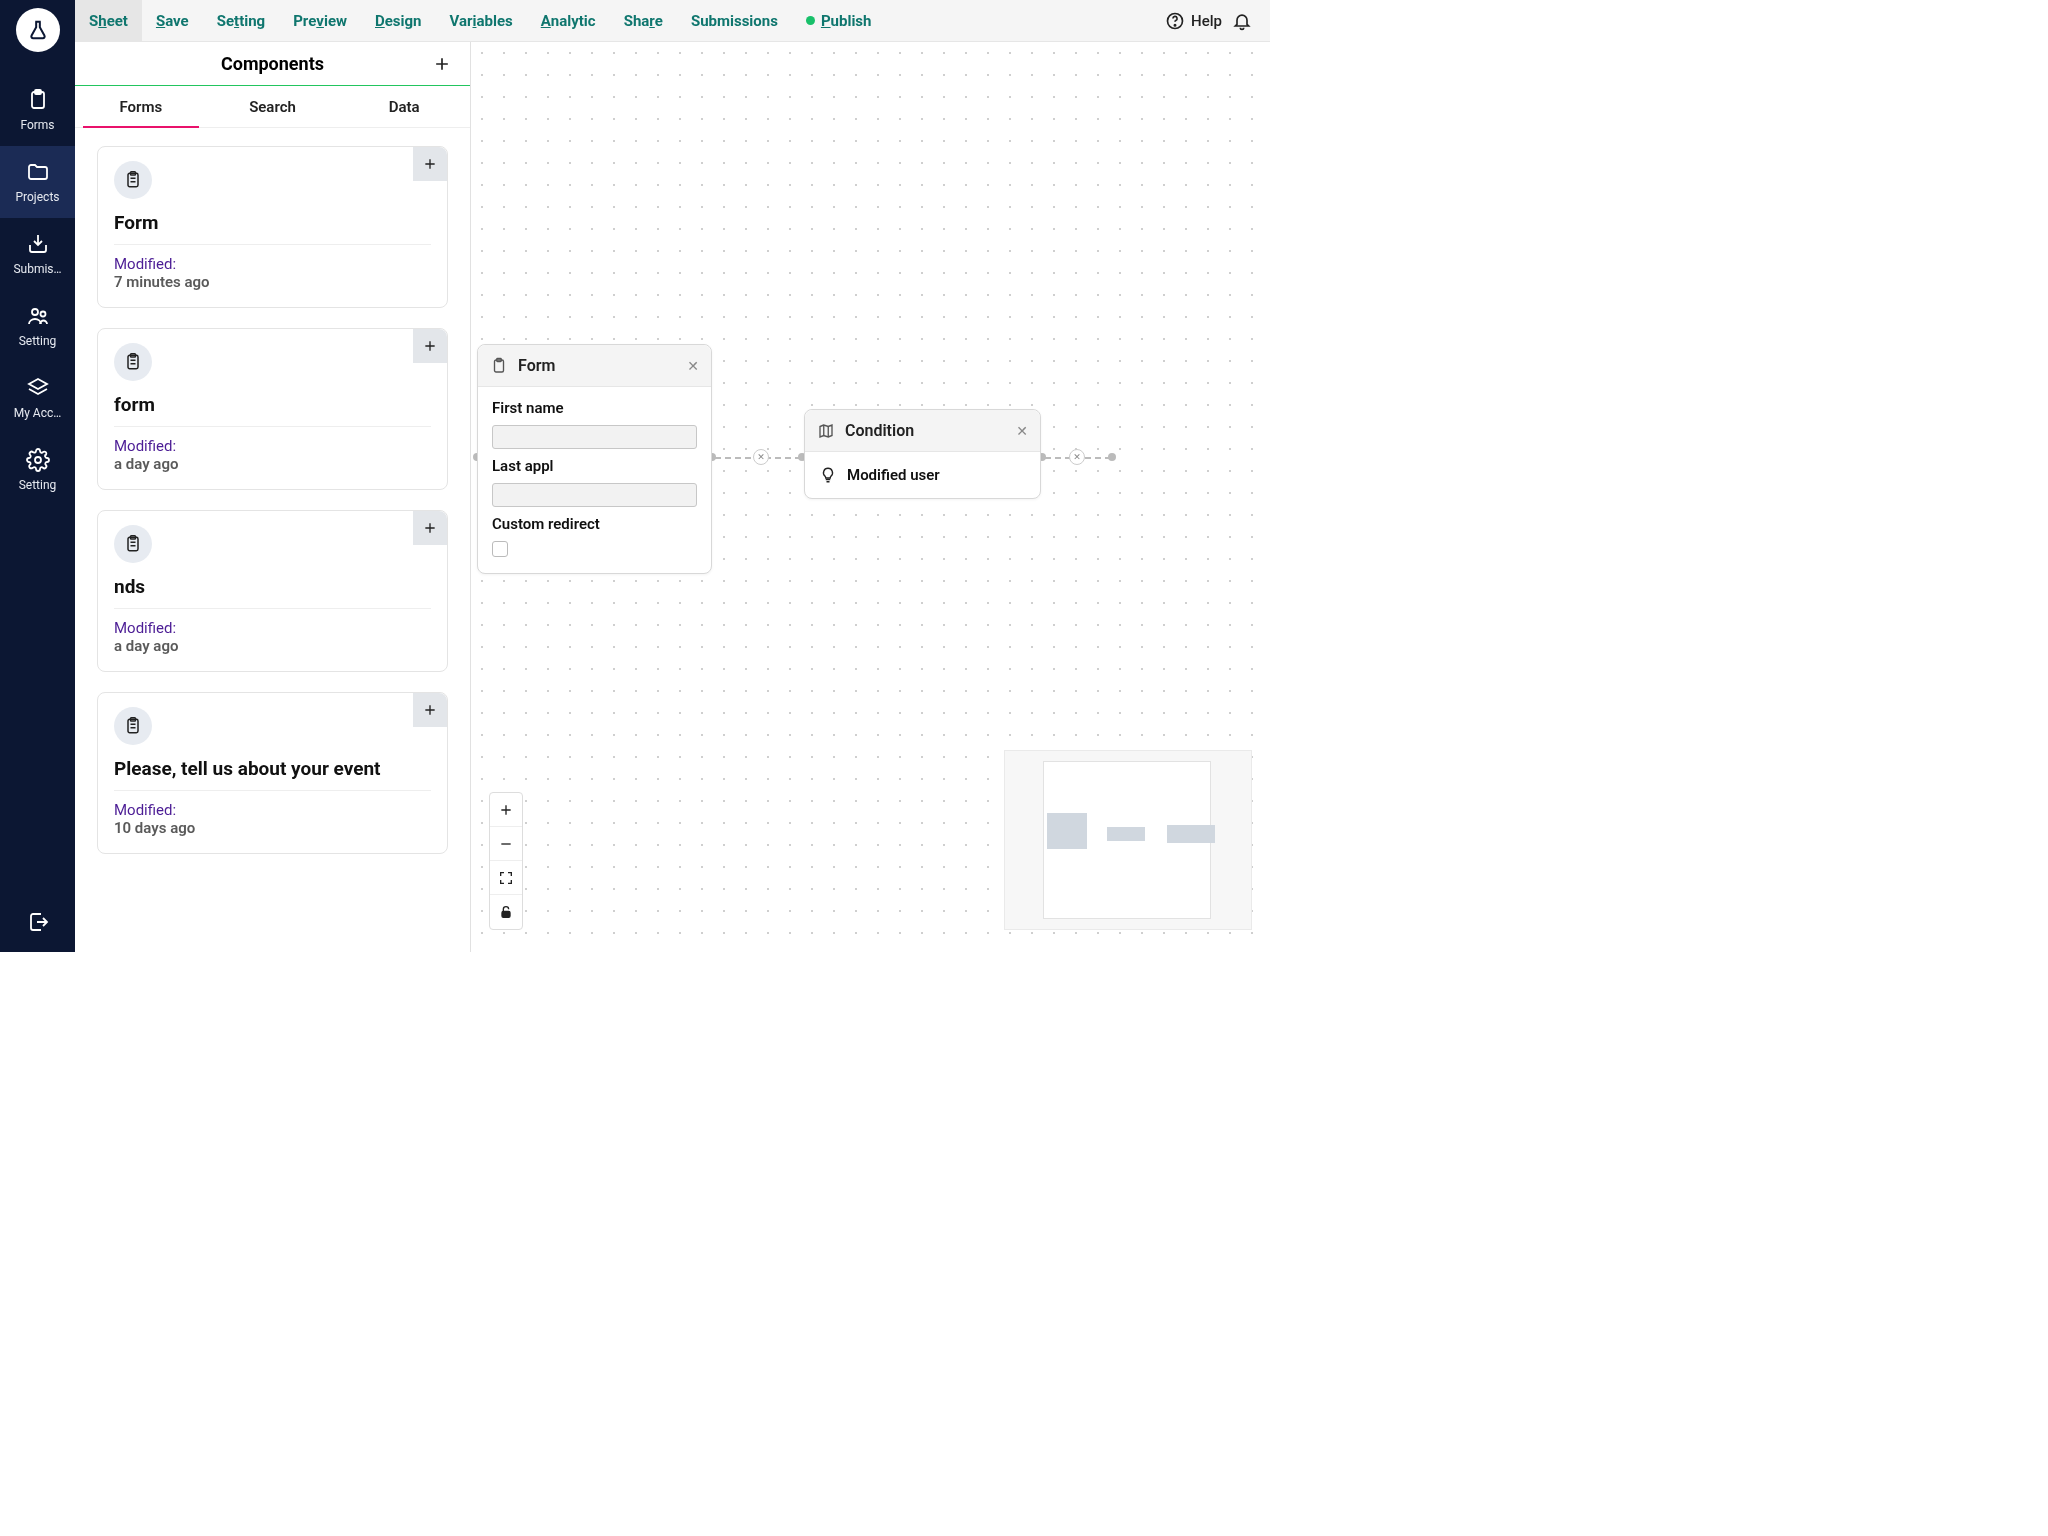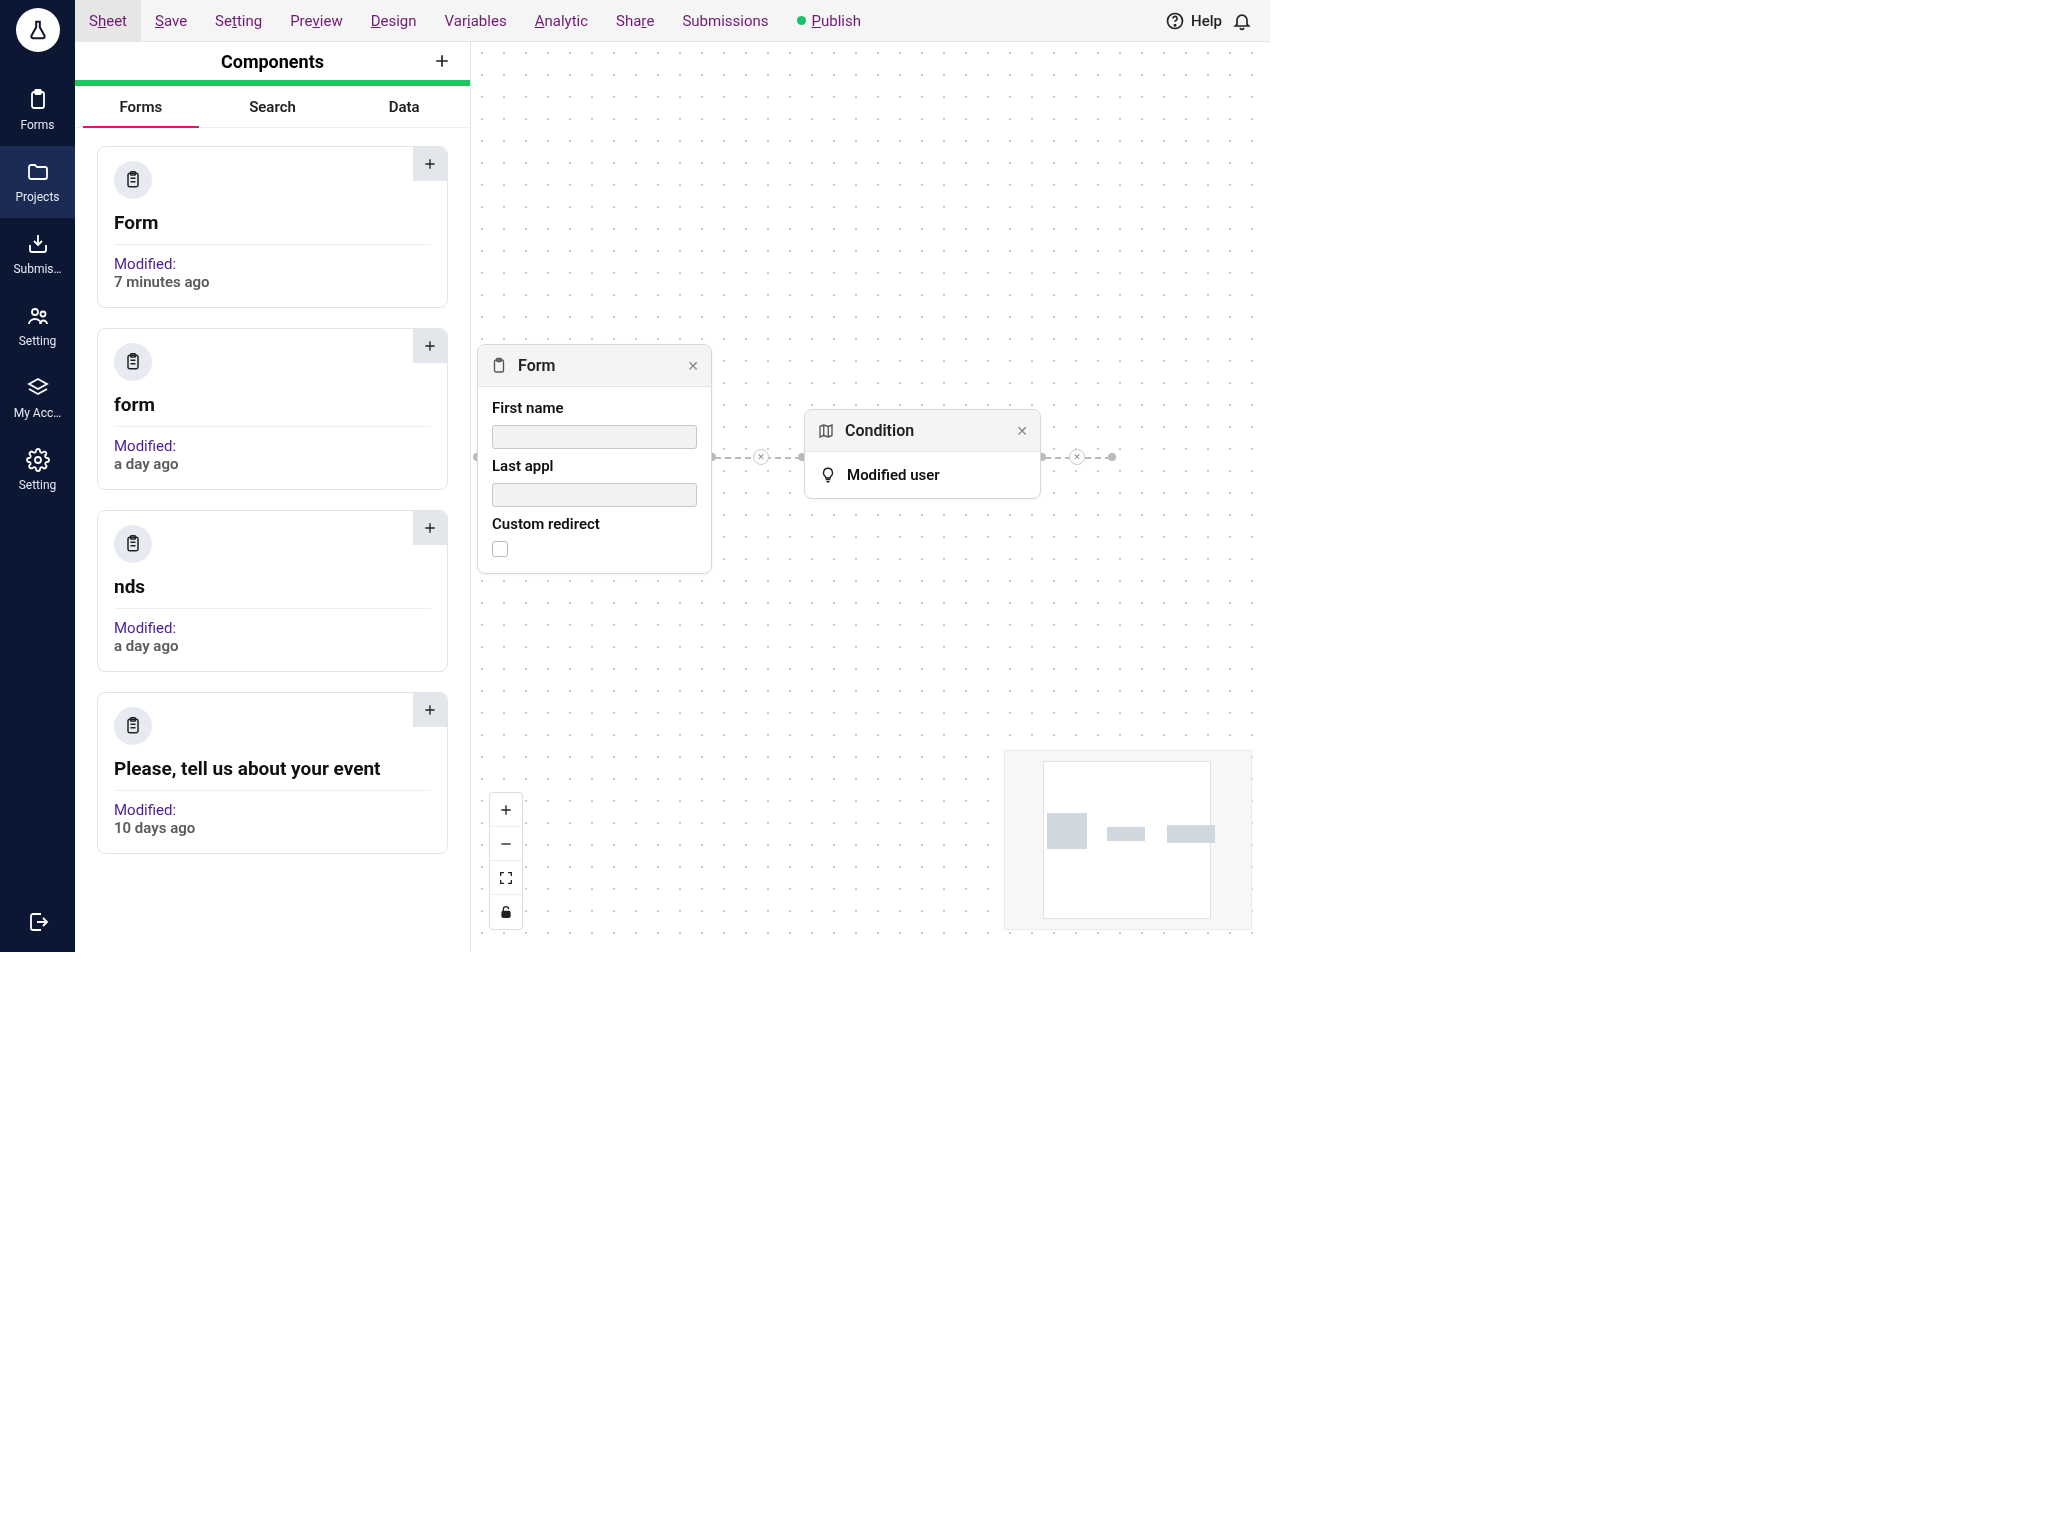--- a/index.html
+++ b/index.html
@@ -9,30 +9,30 @@
 .vnav { position: absolute; left: 0; top: 0; width: 75px; height: 100%; background: #0c1733; color: #fff; display: flex; flex-direction: column; align-items: center; padding-top: 8px; z-index: 50; }
 .vnav-logo { width: 44px; height: 44px; border-radius: 50%; background: #fff; color: #0c1733; display: flex; align-items: center; justify-content: center; margin-bottom: 22px; }
 .vnav-item { width: 100%; display: flex; flex-direction: column; align-items: center; justify-content: center; gap: 6px; padding: 14px 0; cursor: pointer; font-size: 12px; color: #e6e9f0; }
 .vnav-item.active { background: #1b2b55; }
 .vnav-item span { max-width: 68px; overflow: hidden; text-overflow: ellipsis; white-space: nowrap; }
 .vnav-spacer { flex: 1; }
 .vnav-bottom { padding-bottom: 18px; }
 
 
 .topbar { position: absolute; left: 75px; right: 0; top: 0; height: 42px; background: #f5f5f5; border-bottom: 1px solid #e6e6e6; display: flex; align-items: stretch; z-index: 40; }
-.topbar-item { display: flex; align-items: center; padding: 0 14px; font-size: 15px; color: #701a75; cursor: pointer; font-weight: 400; }
+.topbar-item { display: flex; align-items: center; padding: 0 14px; font-size: 15px; color: #0f766e; cursor: pointer; font-weight: 700; }
 .topbar-item u { text-decoration: underline; text-decoration-thickness: 1px; }
 .topbar-item.active { background: #e6e6e6; }
 .topbar-right { margin-left: auto; display: flex; align-items: center; gap: 10px; padding-right: 18px; }
 .topbar-help { display: flex; align-items: center; gap: 6px; font-size: 15px; color: #222; cursor: pointer; font-weight: 500; }
 .publish-dot { width: 9px; height: 9px; border-radius: 50%; background: #18c06a; display: inline-block; margin-right: 6px; }
 
 
 .panel { position: absolute; left: 75px; top: 42px; bottom: 0; width: 396px; background: #fff; border-right: 1px solid #e1e1e1; display: flex; flex-direction: column; z-index: 30; }
-.panel-header { height: 44px; display: flex; align-items: center; justify-content: center; border-bottom: 6px solid #22c55e; position: relative; }
+.panel-header { height: 44px; display: flex; align-items: center; justify-content: center; border-bottom: 1px solid #22c55e; position: relative; }
 .panel-header-title { font-size: 18px; font-weight: 700; }
 .panel-header-add { position: absolute; right: 18px; top: 50%; transform: translateY(-50%); cursor: pointer; }
 .panel-tabs { height: 42px; display: flex; border-bottom: 1px solid #eee; }
 .panel-tab { flex: 1; display: flex; align-items: center; justify-content: center; font-size: 15px; font-weight: 600; color: #222; cursor: pointer; position: relative; }
 .panel-tab.active::after { content: ""; position: absolute; bottom: -1px; left: 8px; right: 8px; height: 2px; background: #e9116b; }
 .panel-search { background: #f2f2f2; height: 48px; display: flex; align-items: center; padding: 0 12px; }
 .panel-search input { width: 100%; background: transparent; border: none; outline: none; font-size: 17px; color: #666; }
 .panel-list { flex: 1; overflow-y: auto; padding: 18px 22px; display: flex; flex-direction: column; gap: 20px; }
 
 .card { border: 1px solid #e4e4e4; border-radius: 8px; padding: 14px 16px 16px 16px; position: relative; }

